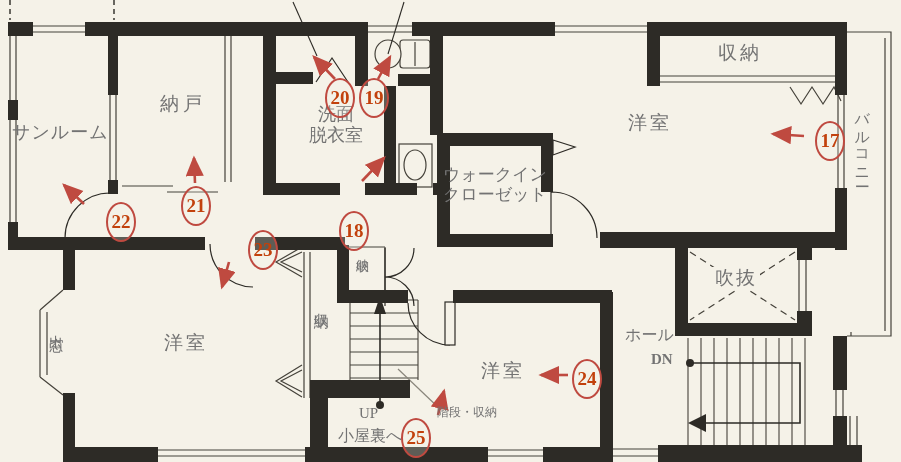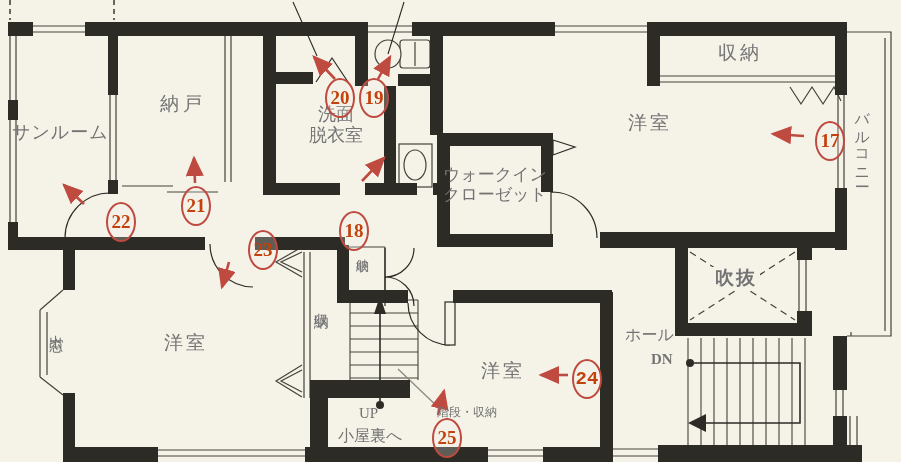--- a/index.html
+++ b/index.html
@@ -189,35 +189,35 @@
     <div>洗面</div>
     <div>脱衣室</div>
   </div>
   <div class="lbl" style="left:443px;top:165px;font-size:17px;">
     <div>ウォークイン</div>
     <div>クローゼット</div>
   </div>
   <div class="lbl" style="left:718px;top:42px;font-size:19px;letter-spacing:3px;">収納</div>
   <div class="lbl" style="left:628px;top:112px;font-size:19px;letter-spacing:3px;">洋室</div>
   <div class="lbl v" style="left:853px;top:102px;font-size:15px;height:140px;">バルコニー</div>
-  <div class="lbl" style="left:712px;top:267px;font-size:19px;letter-spacing:2px;background:#f5f2e8;padding:0 3px;font-weight:bold;">吹抜</div>
+  <div class="lbl" style="left:712px;top:267px;font-size:19px;letter-spacing:2px;background:#f5f2e8;padding:0 3px;">吹抜</div>
   <div class="lbl" style="left:625px;top:326px;font-size:16px;background:#f5f2e8;">ホール</div>
   <div class="lbl" style="left:651px;top:351px;font-size:15px;font-weight:bold;">DN</div>
   <div class="lbl v" style="left:47px;top:323px;font-size:15px;height:50px;">出窓</div>
   <div class="lbl" style="left:164px;top:332px;font-size:19px;letter-spacing:3px;">洋室</div>
   <div class="lbl v" style="left:312px;top:301px;font-size:15px;height:55px;letter-spacing:1px;">収納</div>
   <div class="lbl v" style="left:354px;top:249px;font-size:13px;height:40px;letter-spacing:0;">収納</div>
   <div class="lbl" style="left:481px;top:360px;font-size:19px;letter-spacing:3px;">洋室</div>
   <div class="lbl" style="left:359px;top:405px;font-size:15px;">UP</div>
   <div class="lbl" style="left:330px;top:427px;font-size:16px;margin-left:8px;">小屋裏へ</div>
   <div class="lbl" style="left:437px;top:406px;font-size:12px;">階段・収納</div>
 
   <div class="marker" style="left:815px;top:121px;">17</div>
   <div class="marker" style="left:339px;top:179px;margin-top:32px;">18</div>
   <div class="marker" style="left:359px;top:78px;">19</div>
   <div class="marker" style="left:325px;top:78px;">20</div>
   <div class="marker" style="left:181px;top:186px;">21</div>
   <div class="marker" style="left:82px;top:202px;margin-left:24px;">22</div>
   <div class="marker" style="left:216px;top:230px;margin-left:32px;">23</div>
-  <div class="marker" style="left:572px;top:359px;font-family:Liberation Mono, monospace;">24</div>
-  <div class="marker" style="left:432px;top:418px;">25</div>
+  <div class="marker" style="left:572px;top:359px;">24</div>
+  <div class="marker" style="left:401px;top:418px;">25</div>
 
 </div>
 
 </body></html>

